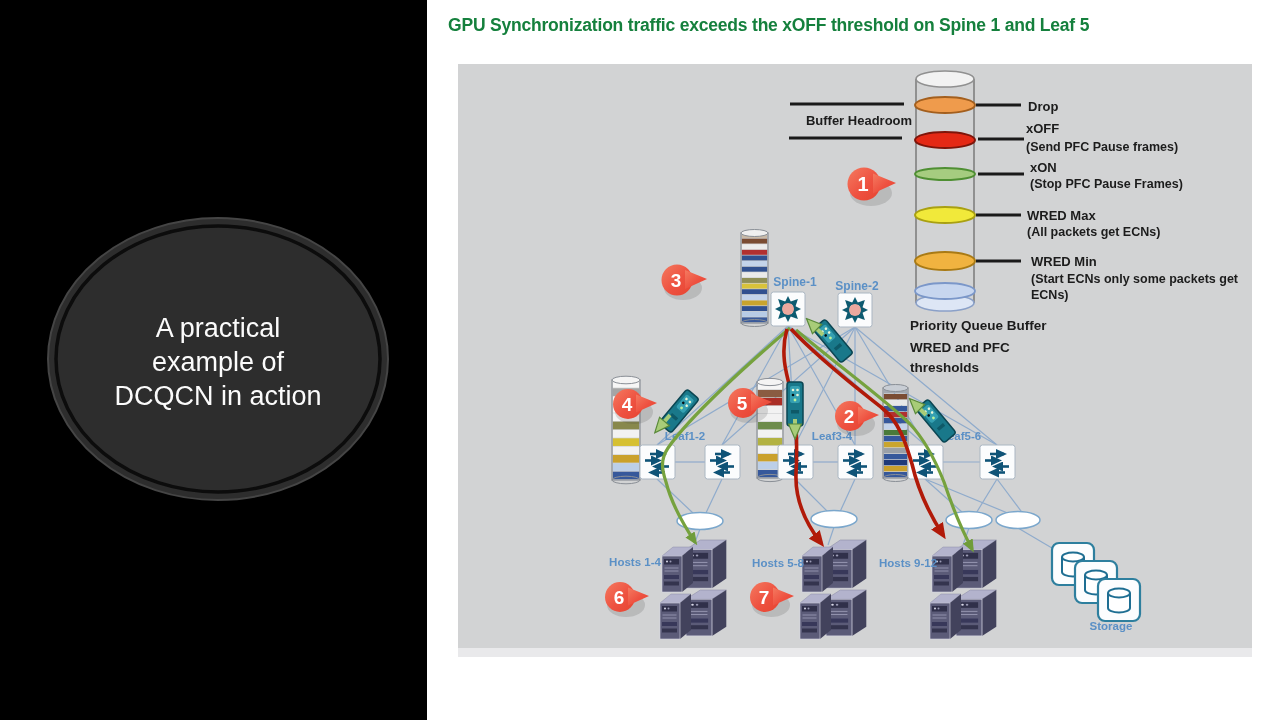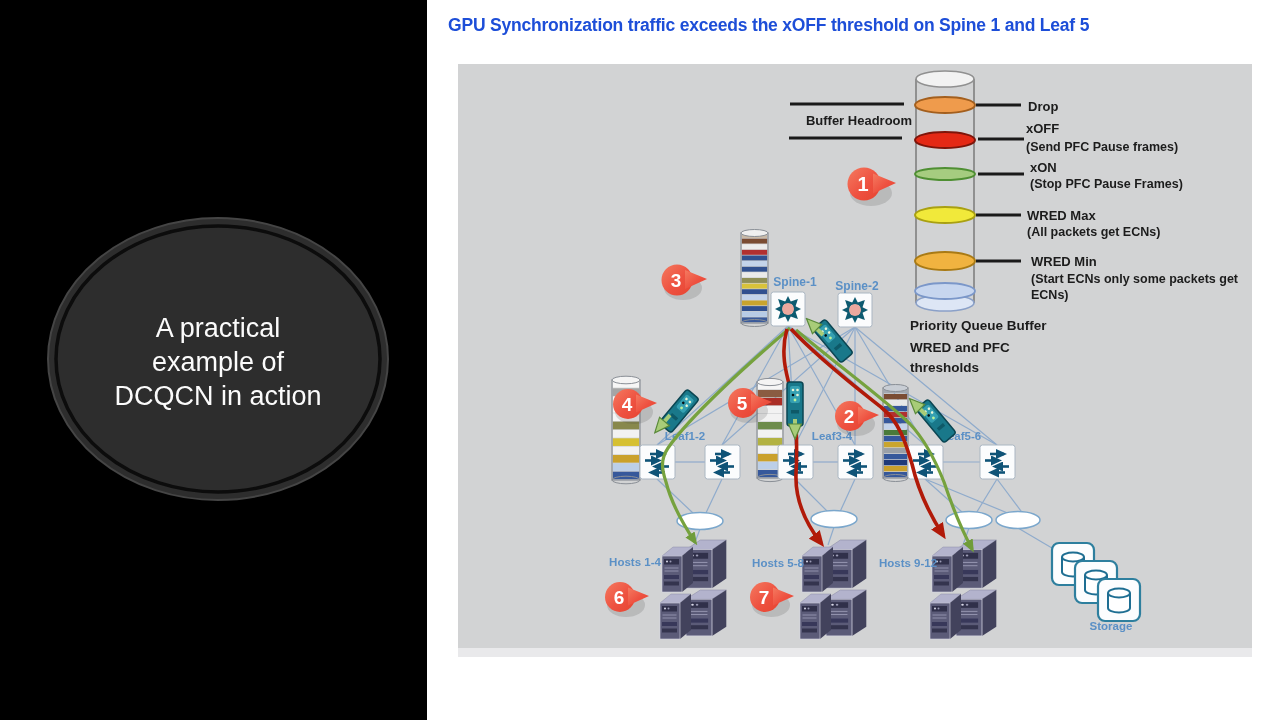--- a/index.html
+++ b/index.html
@@ -1,20 +1,20 @@
 <!DOCTYPE html>
 <html><head>
 <meta charset="utf-8">
 <style>
   html,body{margin:0;padding:0;background:#fff;}
   .stage{position:relative;width:1280px;height:720px;overflow:hidden;background:#ffffff;
          font-family:"Liberation Sans",sans-serif;}
   .left-panel{position:absolute;left:0;top:0;width:427px;height:720px;background:#000;}
   .title{position:absolute;left:448px;top:15px;width:810px;font-size:17.5px;font-weight:700;
-         color:#1d4ed8;letter-spacing:-0.2px;}
+         color:#15803d;letter-spacing:-0.2px;}
   .diagram{position:absolute;left:458px;top:64px;width:794px;height:593px;background:#d2d3d4;}
   svg text{font-family:"Liberation Sans",sans-serif;}
   .qlabel{font-size:13px;font-weight:700;fill:#1c1c1c;}
   .qsub{font-size:12.5px;font-weight:700;fill:#1c1c1c;}
   .nodelabel{font-size:12px;font-weight:700;fill:#5b90c6;}
   .calloutnum{font-size:19px;font-weight:700;fill:#ffffff;}
   .ellipse-text{font-size:27px;fill:#fbfbfb;}
 </style>
 </head>
 <body>

